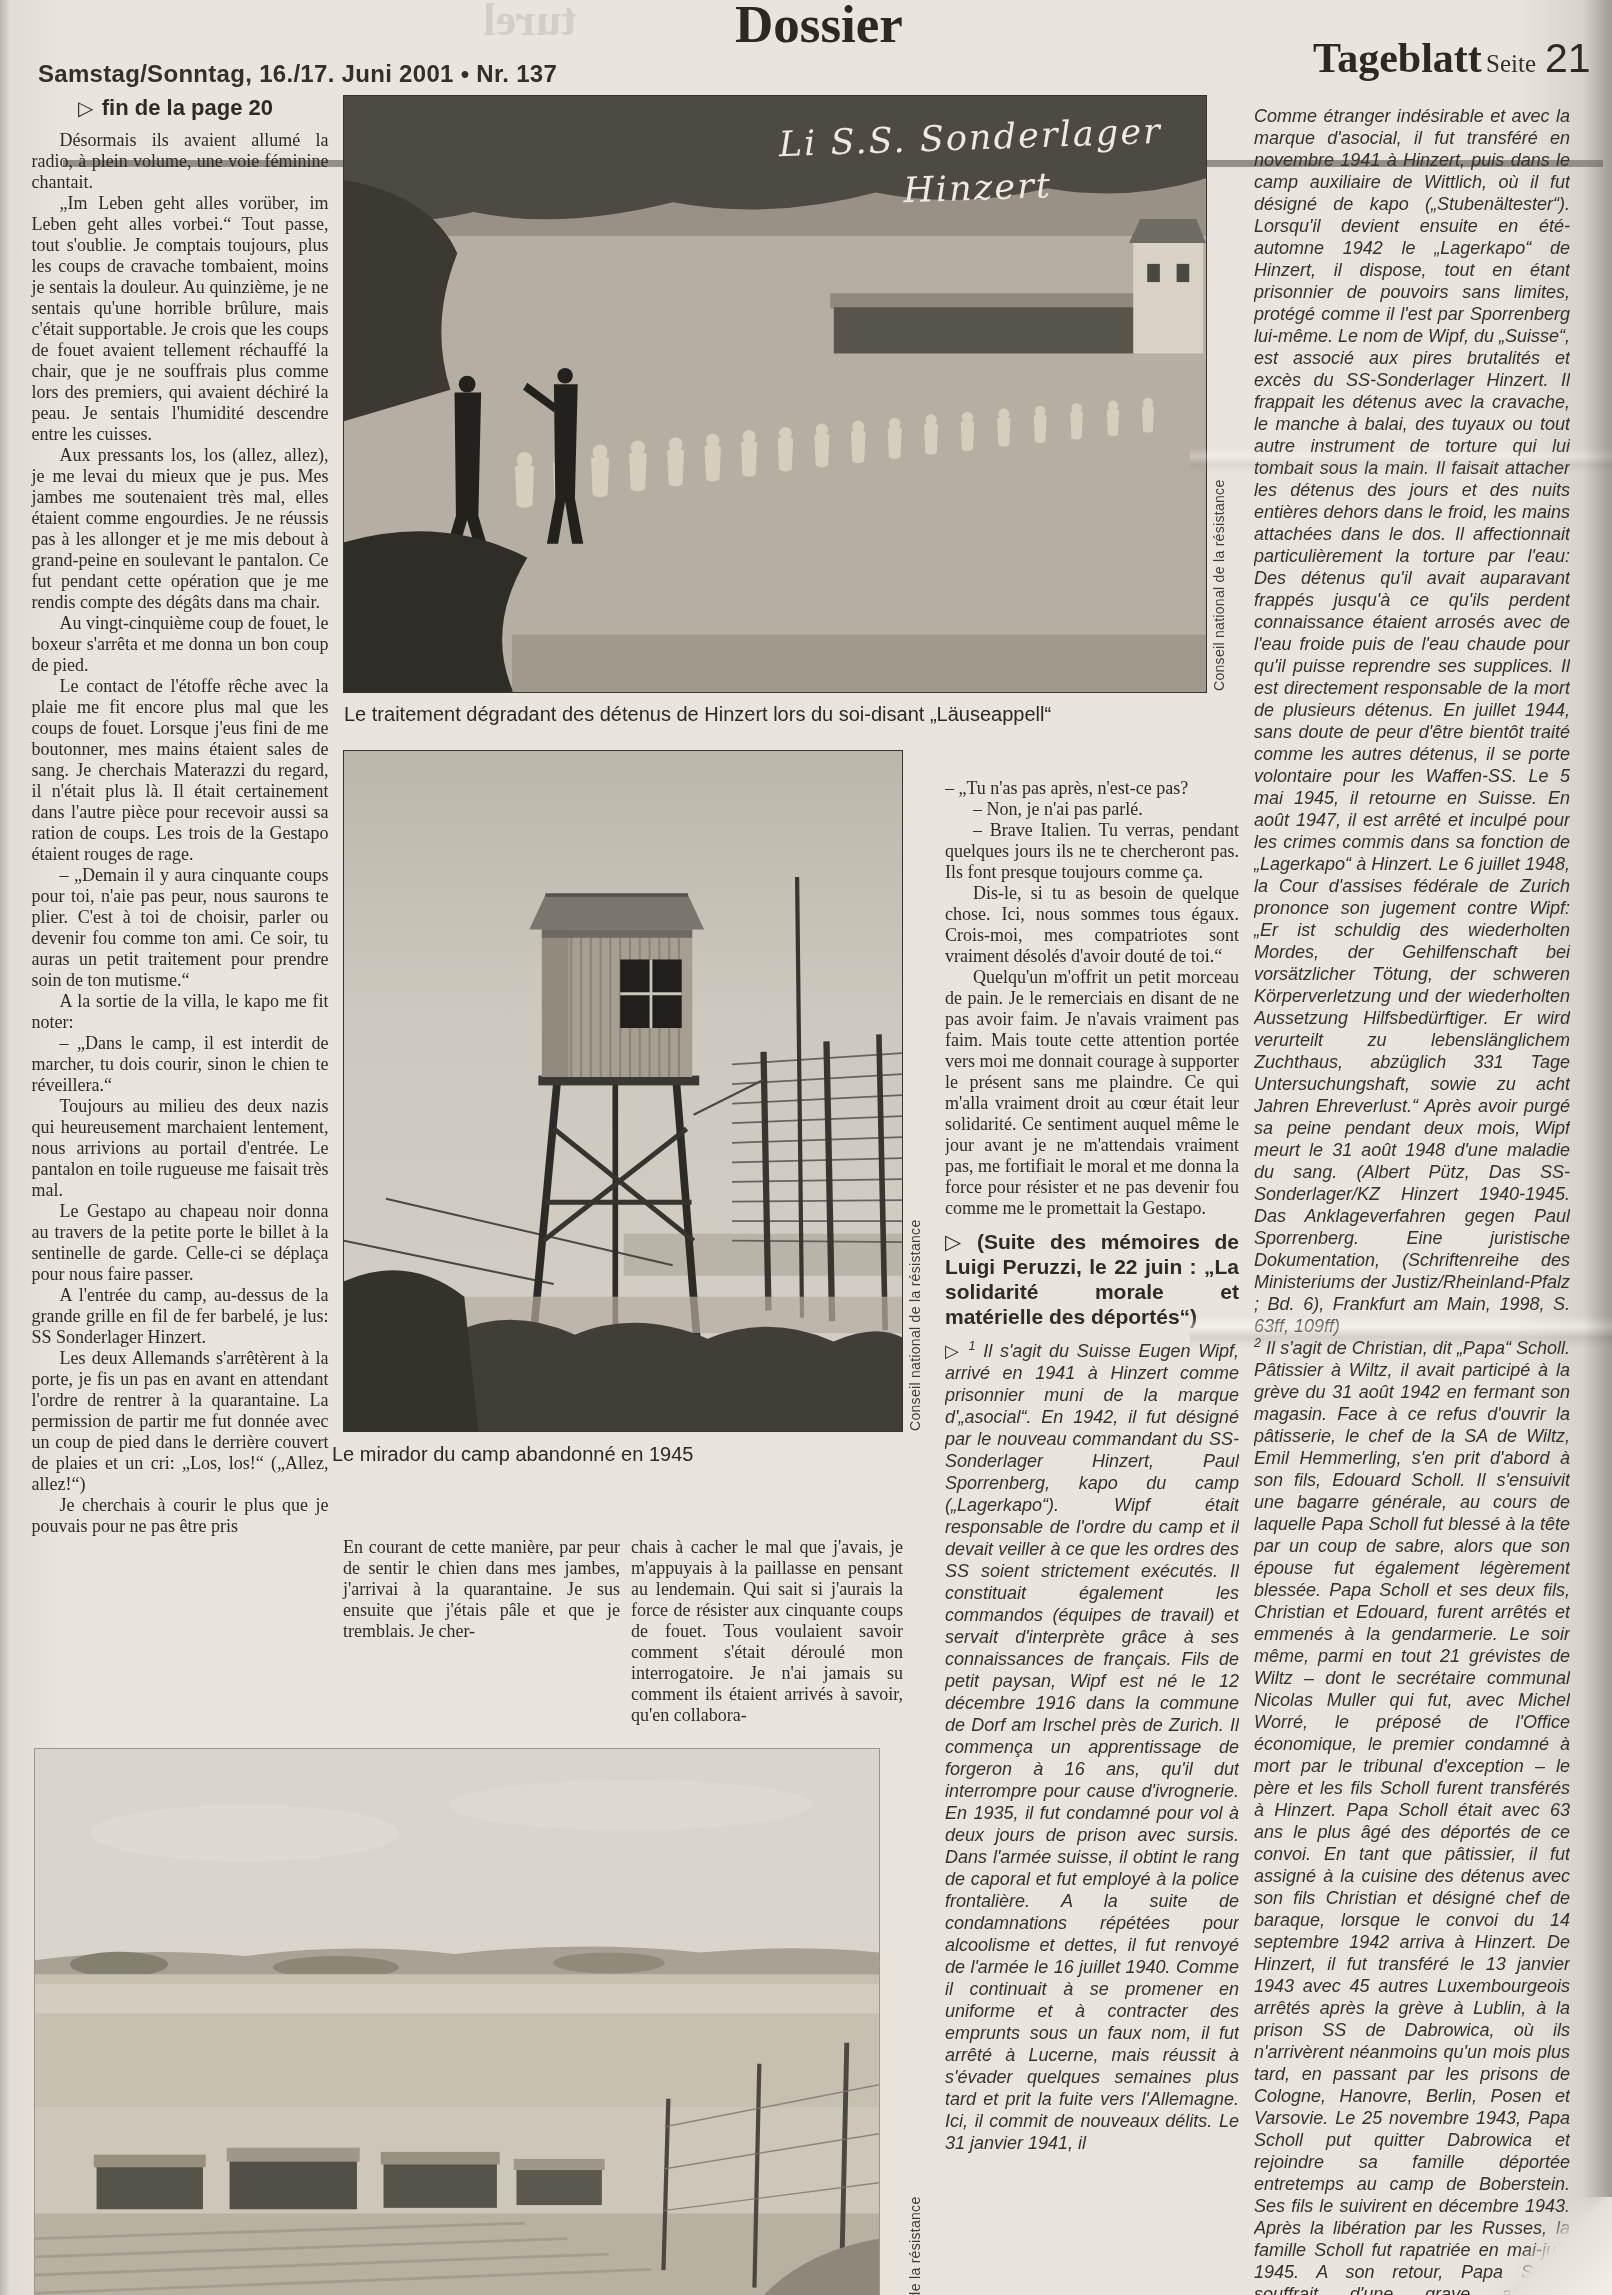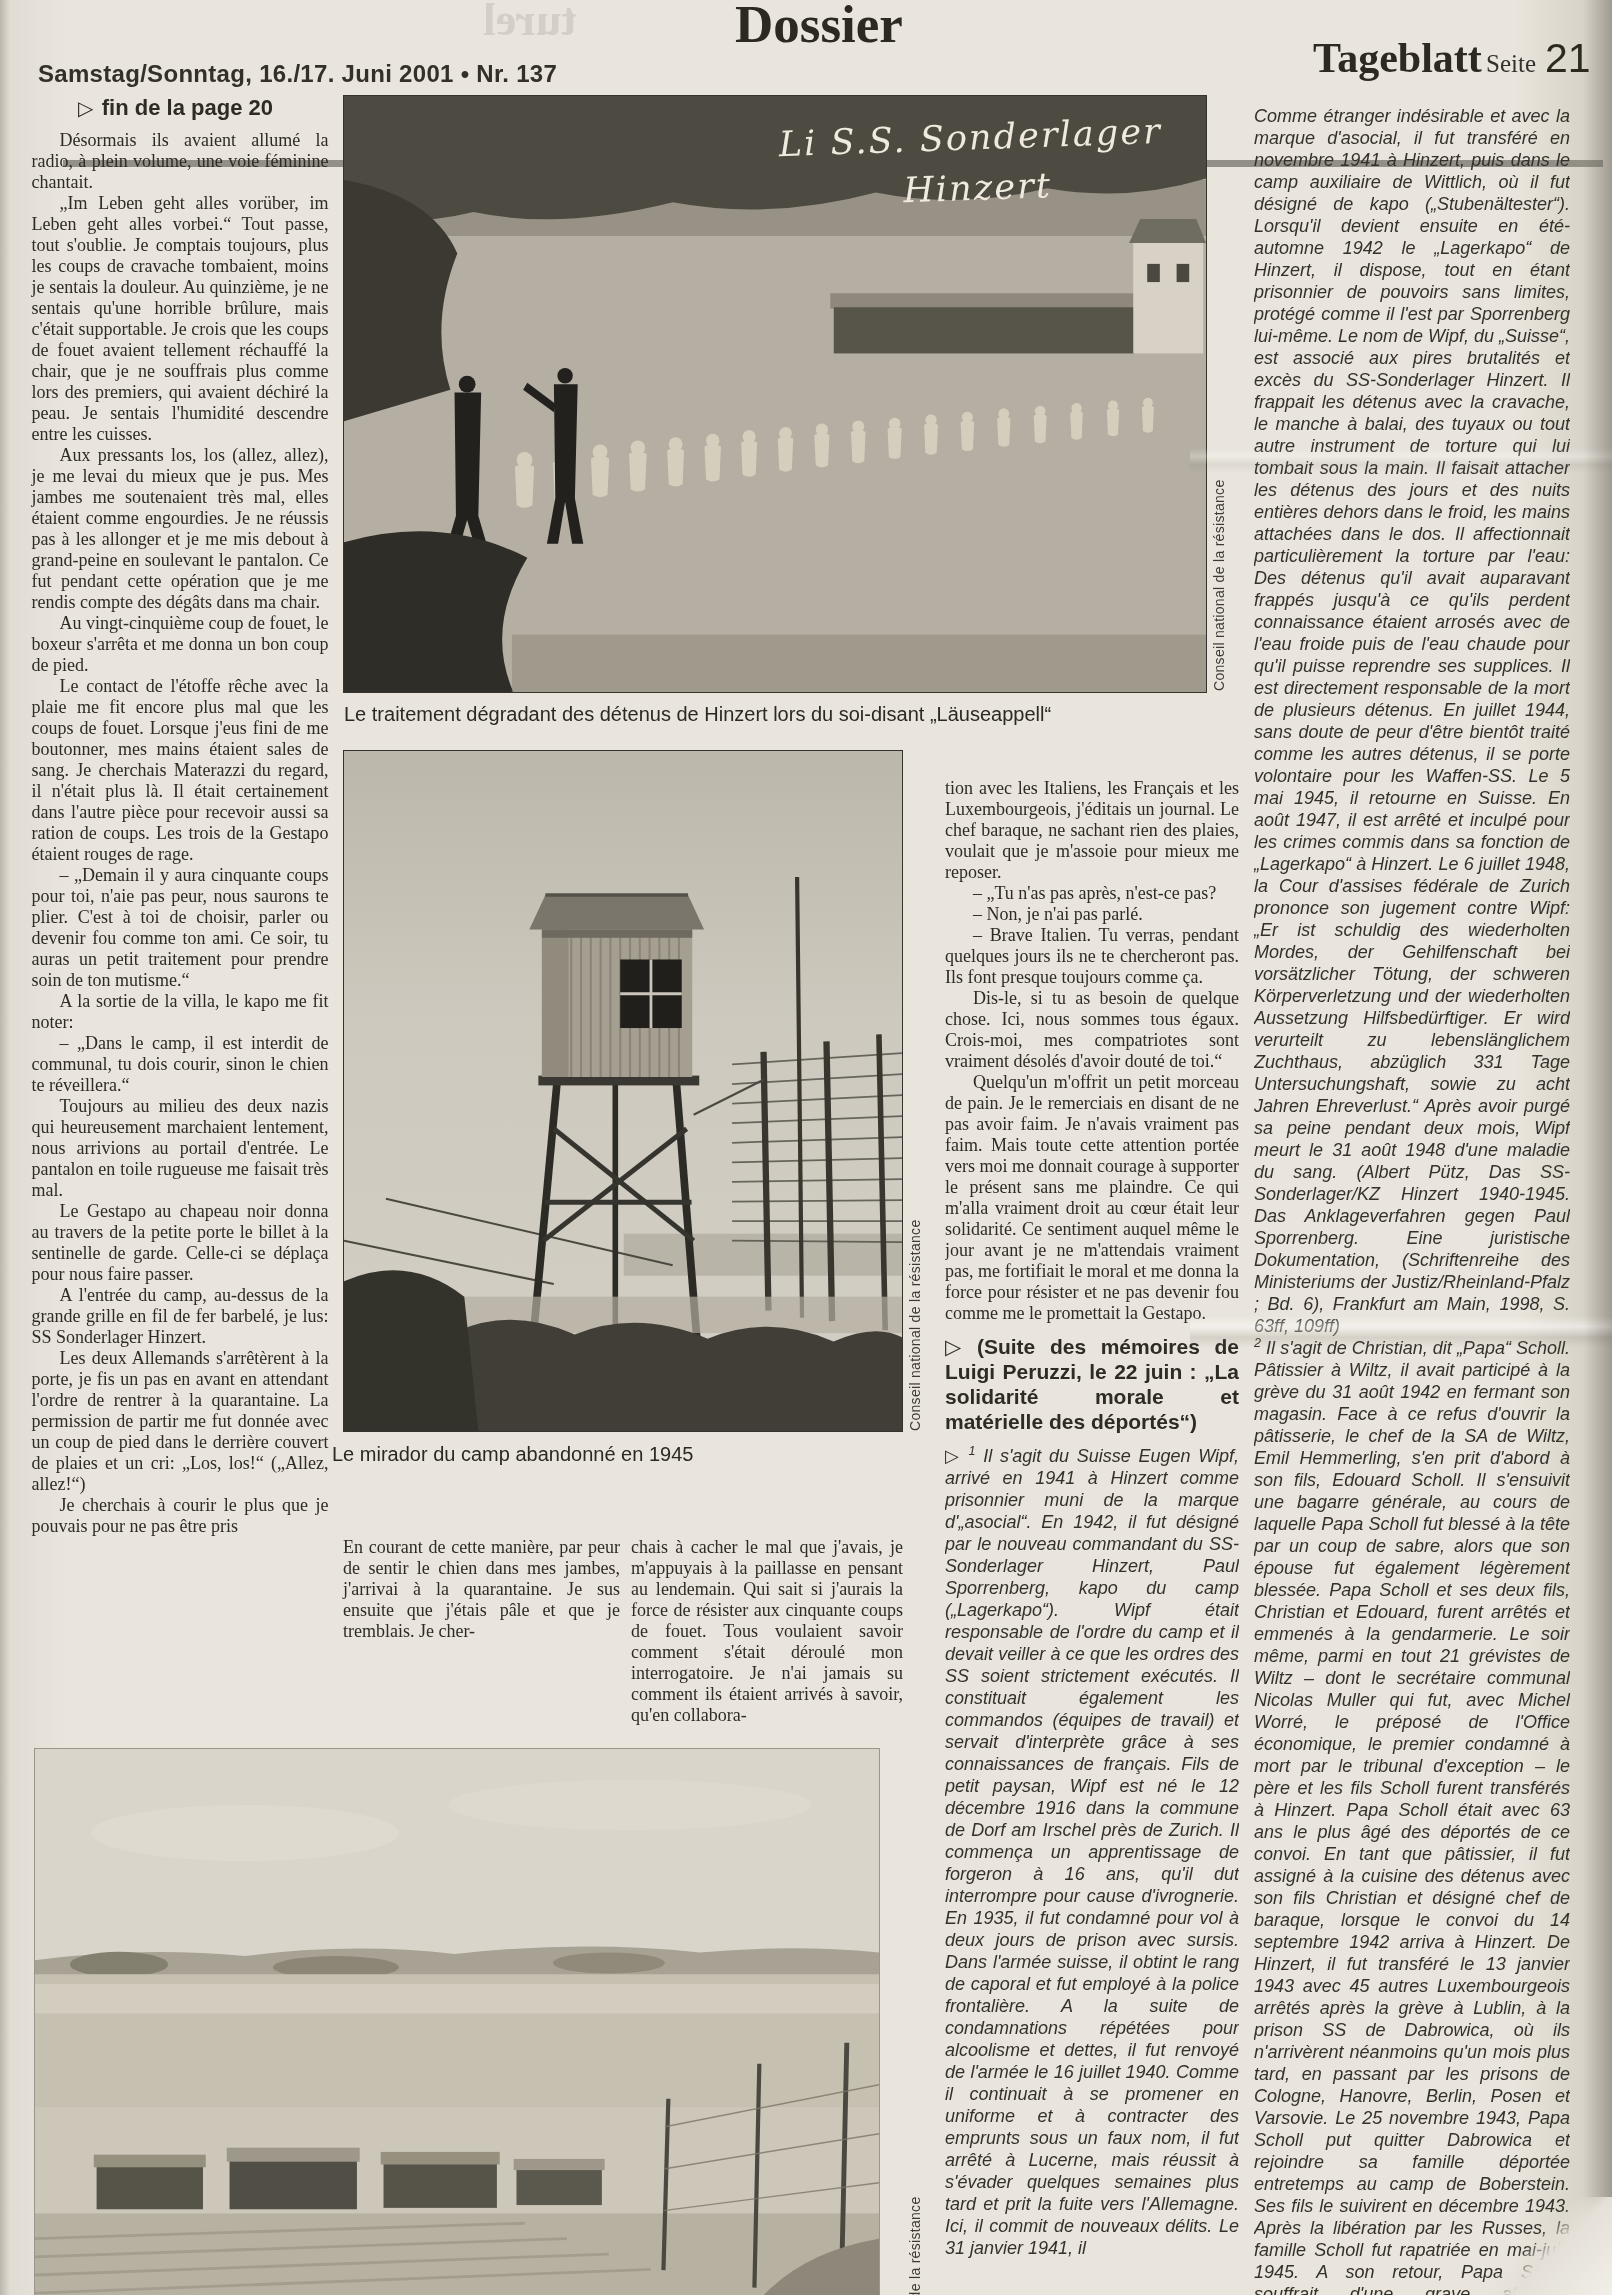--- a/index.html
+++ b/index.html
@@ -56,21 +56,21 @@
     <span class="tri">▷</span><span>fin de la page 20</span>
   </div>
   <div class="abs bodycol" style="left:31.5px; top:130px; width:297px; height:1603px;">
       <p>Désormais ils avaient allumé la radio, à plein volume, une voie féminine chantait.</p>
       <p>„Im Leben geht alles vorüber, im Leben geht alles vorbei.“ Tout passe, tout s'oublie. Je comptais toujours, plus les coups de cravache tombaient, moins je sentais la douleur. Au quinzième, je ne sentais qu'une horrible brûlure, mais c'était supportable. Je crois que les coups de fouet avaient tellement réchauffé la chair, que je ne souffrais plus comme lors des premiers, qui avaient déchiré la peau. Je sentais l'humidité descendre entre les cuisses.</p>
       <p>Aux pressants los, los (allez, allez), je me levai du mieux que je pus. Mes jambes me soutenaient très mal, elles étaient comme engourdies. Je ne réussis pas à les allonger et je me mis debout à grand-peine en soulevant le pantalon. Ce fut pendant cette opération que je me rendis compte des dégâts dans ma chair.</p>
       <p>Au vingt-cinquième coup de fouet, le boxeur s'arrêta et me donna un bon coup de pied.</p>
       <p>Le contact de l'étoffe rêche avec la plaie me fit encore plus mal que les coups de fouet. Lorsque j'eus fini de me boutonner, mes mains étaient sales de sang. Je cherchais Materazzi du regard, il n'était plus là. Il était certainement dans l'autre pièce pour recevoir aussi sa ration de coups. Les trois de la Gestapo étaient rouges de rage.</p>
       <p>– „Demain il y aura cinquante coups pour toi, n'aie pas peur, nous saurons te plier. C'est à toi de choisir, parler ou devenir fou comme ton ami. Ce soir, tu auras un petit traitement pour prendre soin de ton mutisme.“</p>
       <p>A la sortie de la villa, le kapo me fit noter:</p>
-      <p>– „Dans le camp, il est interdit de communal, tu dois courir, sinon le chien te réveillera.“</p>
+      <p>– „Dans le camp, il est interdit de marcher, tu dois courir, sinon le chien te réveillera.“</p>
       <p>Toujours au milieu des deux nazis qui heureusement marchaient lentement, nous arrivions au portail d'entrée. Le pantalon en toile rugueuse me faisait très mal.</p>
       <p>Le Gestapo au chapeau noir donna au travers de la petite porte le billet à la sentinelle de garde. Celle-ci se déplaça pour nous faire passer.</p>
       <p>A l'entrée du camp, au-dessus de la grande grille en fil de fer barbelé, je lus: SS Sonderlager Hinzert.</p>
       <p>Les deux Allemands s'arrêtèrent à la porte, je fis un pas en avant en attendant l'ordre de rentrer à la quarantaine. La permission de partir me fut donnée avec un coup de pied dans le derrière couvert de plaies et un cri: „Los, los!“ („Allez, allez!“)</p>
       <p>Je cherchais à courir le plus que je pouvais pour ne pas être pris</p>
     </div>
 
   <div class="abs photo" style="left:343px; top:95px; width:862px; height:596px; border:1.4px solid #35332d;">
     <svg viewBox="0 0 1232 852" preserveAspectRatio="none">
       <rect x="0" y="0" width="1232" height="852" fill="#b4afa2"></rect>
@@ -254,21 +254,20 @@
         <line x1="900" y1="600" x2="1206" y2="550"></line>
         <line x1="898" y1="660" x2="1206" y2="620"></line>
       </g>
       <path d="M1206,782 V700 Q1100,718 1040,782 Z" fill="#8e887a"></path>
     </svg>
   </div>
   <div class="abs vcredit" style="left:907px; top:2058px; height:350px;">Conseil national de la résistance</div>
 
   <div class="abs" style="left:945px; top:778px; width:294px; height:1517px; overflow:hidden;">
     <div class="bodycol cont" style="width:294px;">
-        <p>tion avec les Italiens, les Français et les Luxembourgeois, j'éditais un journal. Le chef baraque, ne sachant rien des plaies, voulait que je m'assoie pour mieux me reposer.</p>
         <p>– „Tu n'as pas après, n'est-ce pas?</p>
         <p>– Non, je n'ai pas parlé.</p>
         <p>– Brave Italien. Tu verras, pendant quelques jours ils ne te chercheront pas. Ils font presque toujours comme ça.</p>
         <p>Dis-le, si tu as besoin de quelque chose. Ici, nous sommes tous égaux. Crois-moi, mes compatriotes sont vraiment désolés d'avoir douté de toi.“</p>
         <p>Quelqu'un m'offrit un petit morceau de pain. Je le remerciais en disant de ne pas avoir faim. Je n'avais vraiment pas faim. Mais toute cette attention portée vers moi me donnait courage à supporter le présent sans me plaindre. Ce qui m'alla vraiment droit au cœur était leur solidarité. Ce sentiment auquel même le jour avant je ne m'attendais vraiment pas, me fortifiait le moral et me donna la force pour résister et ne pas devenir fou comme me le promettait la Gestapo.</p>
       </div>
     <div class="seriesnote">
       <span class="tri">▷</span><span>(Suite des mémoires de Luigi Peruzzi, le 22 juin : „La solidarité morale et matérielle des déportés“)</span>
     </div>
     <div class="fnotes">

